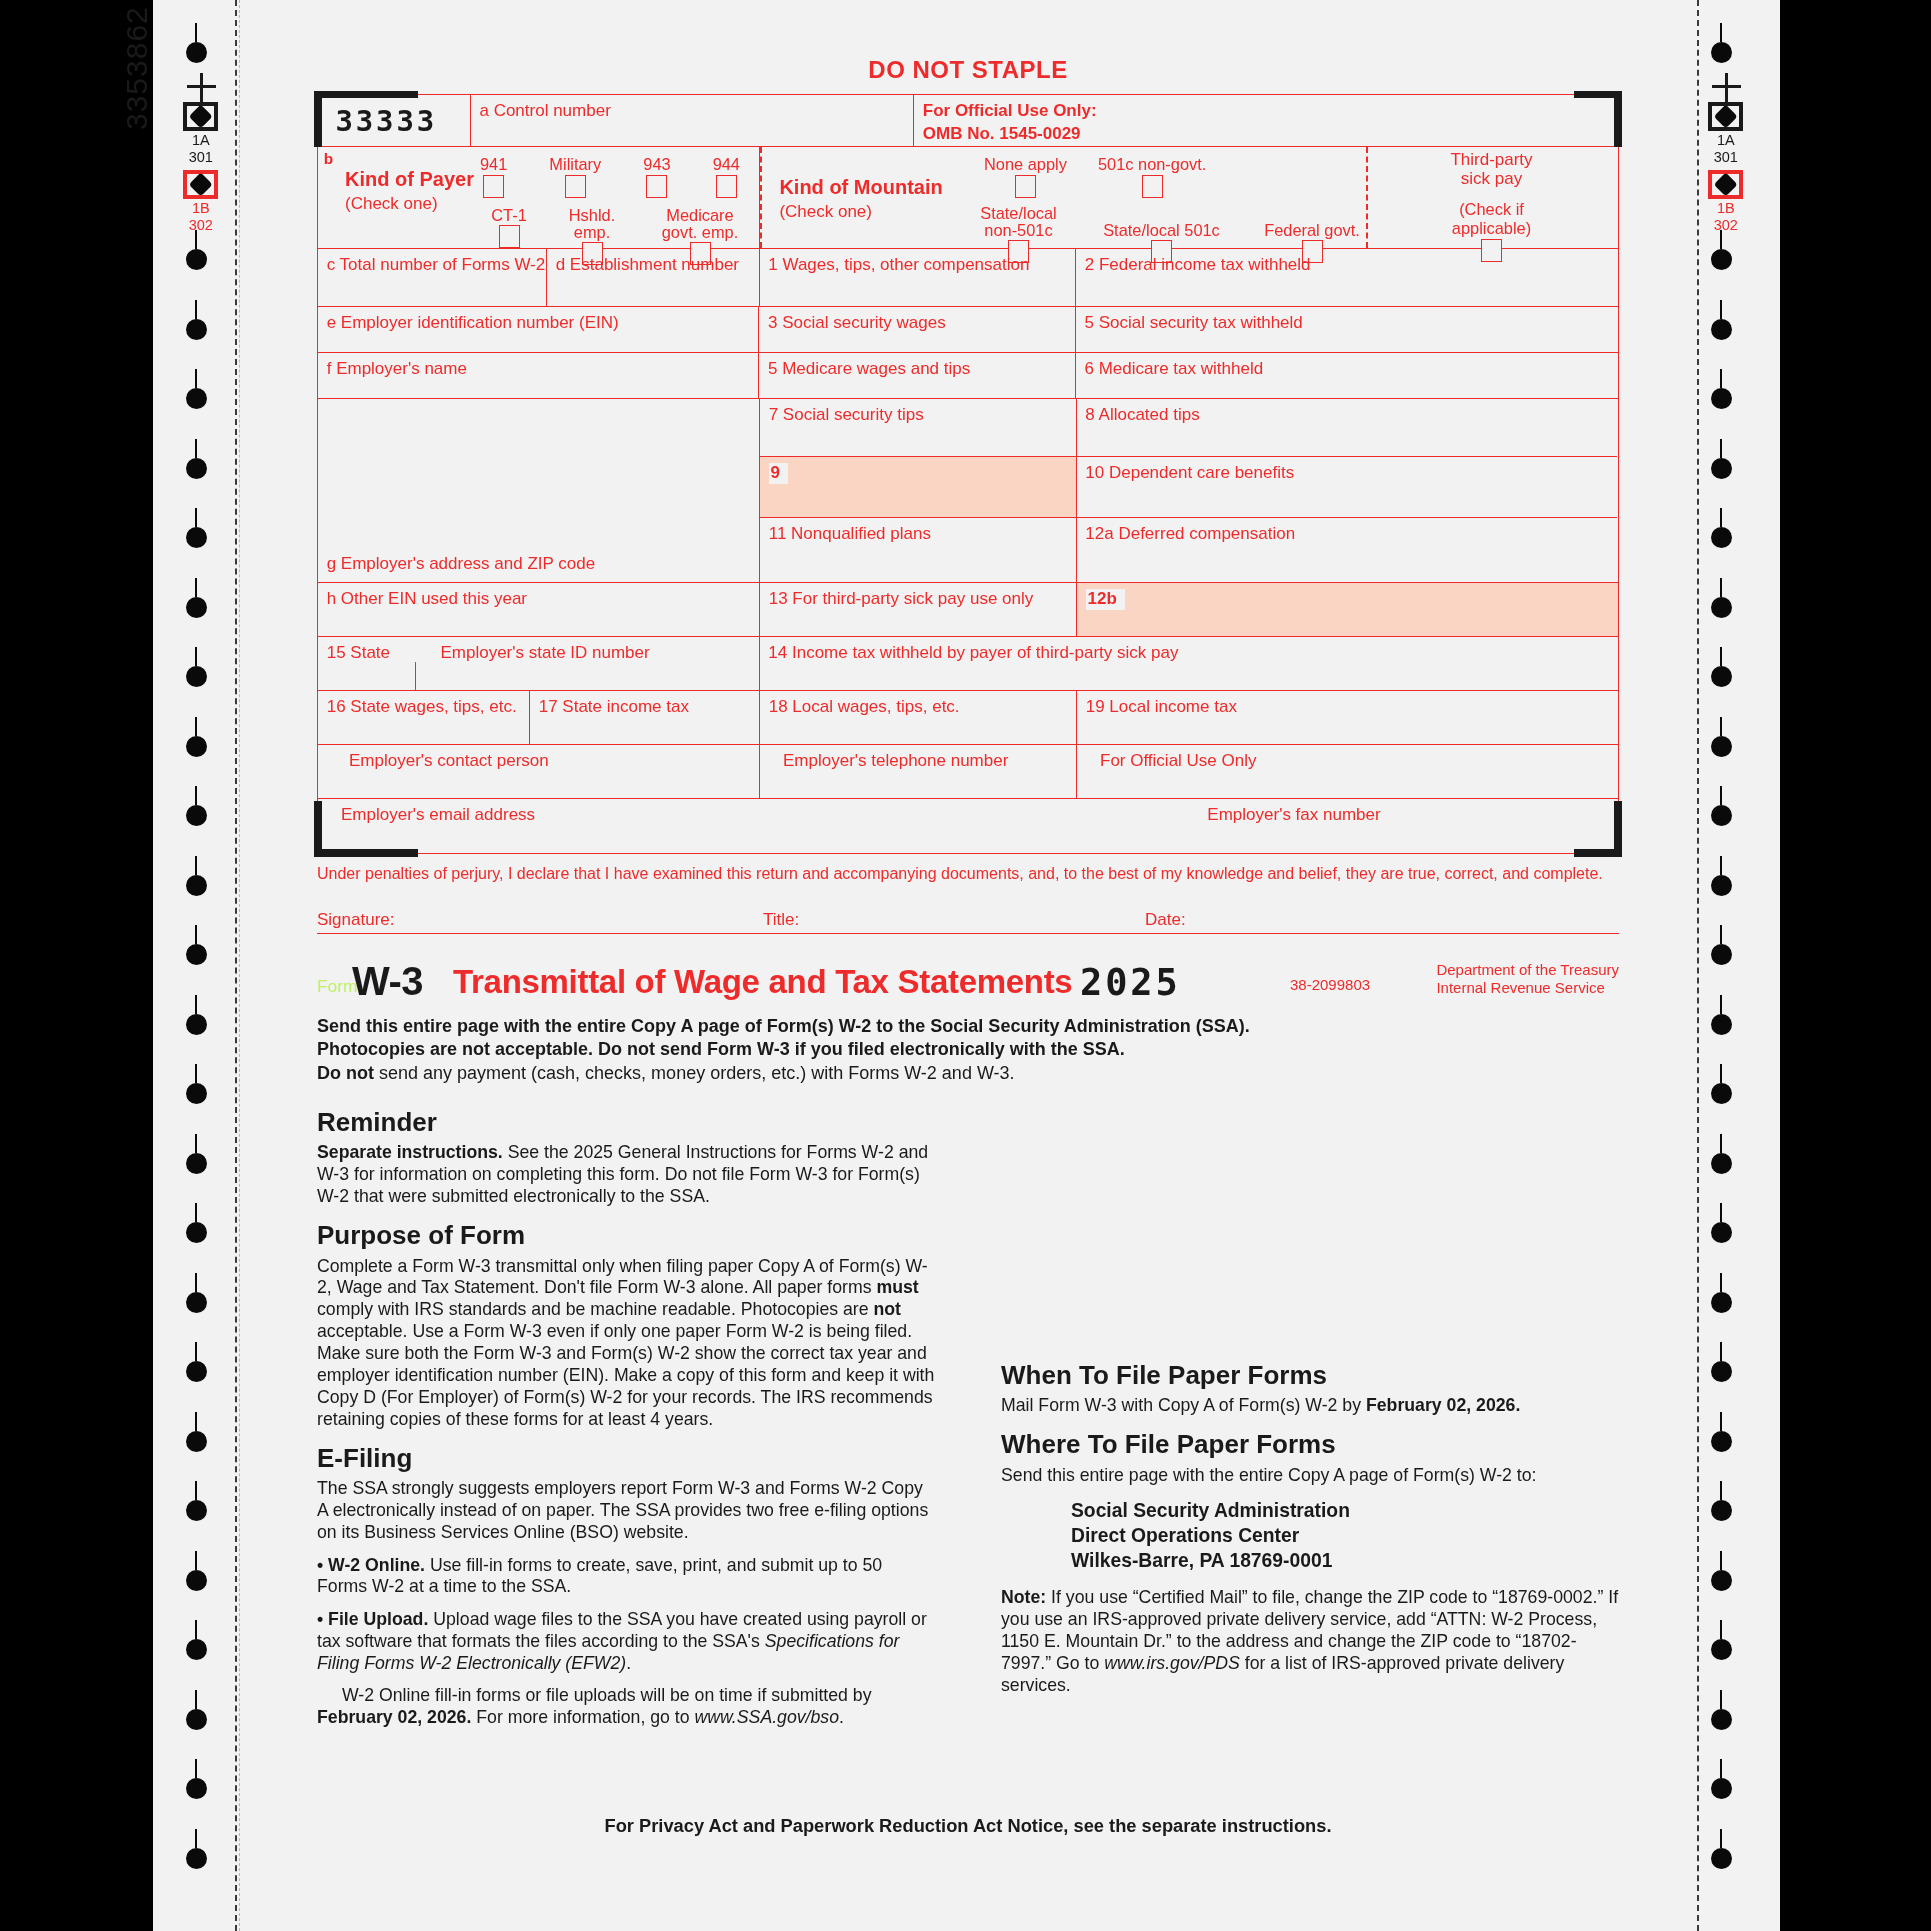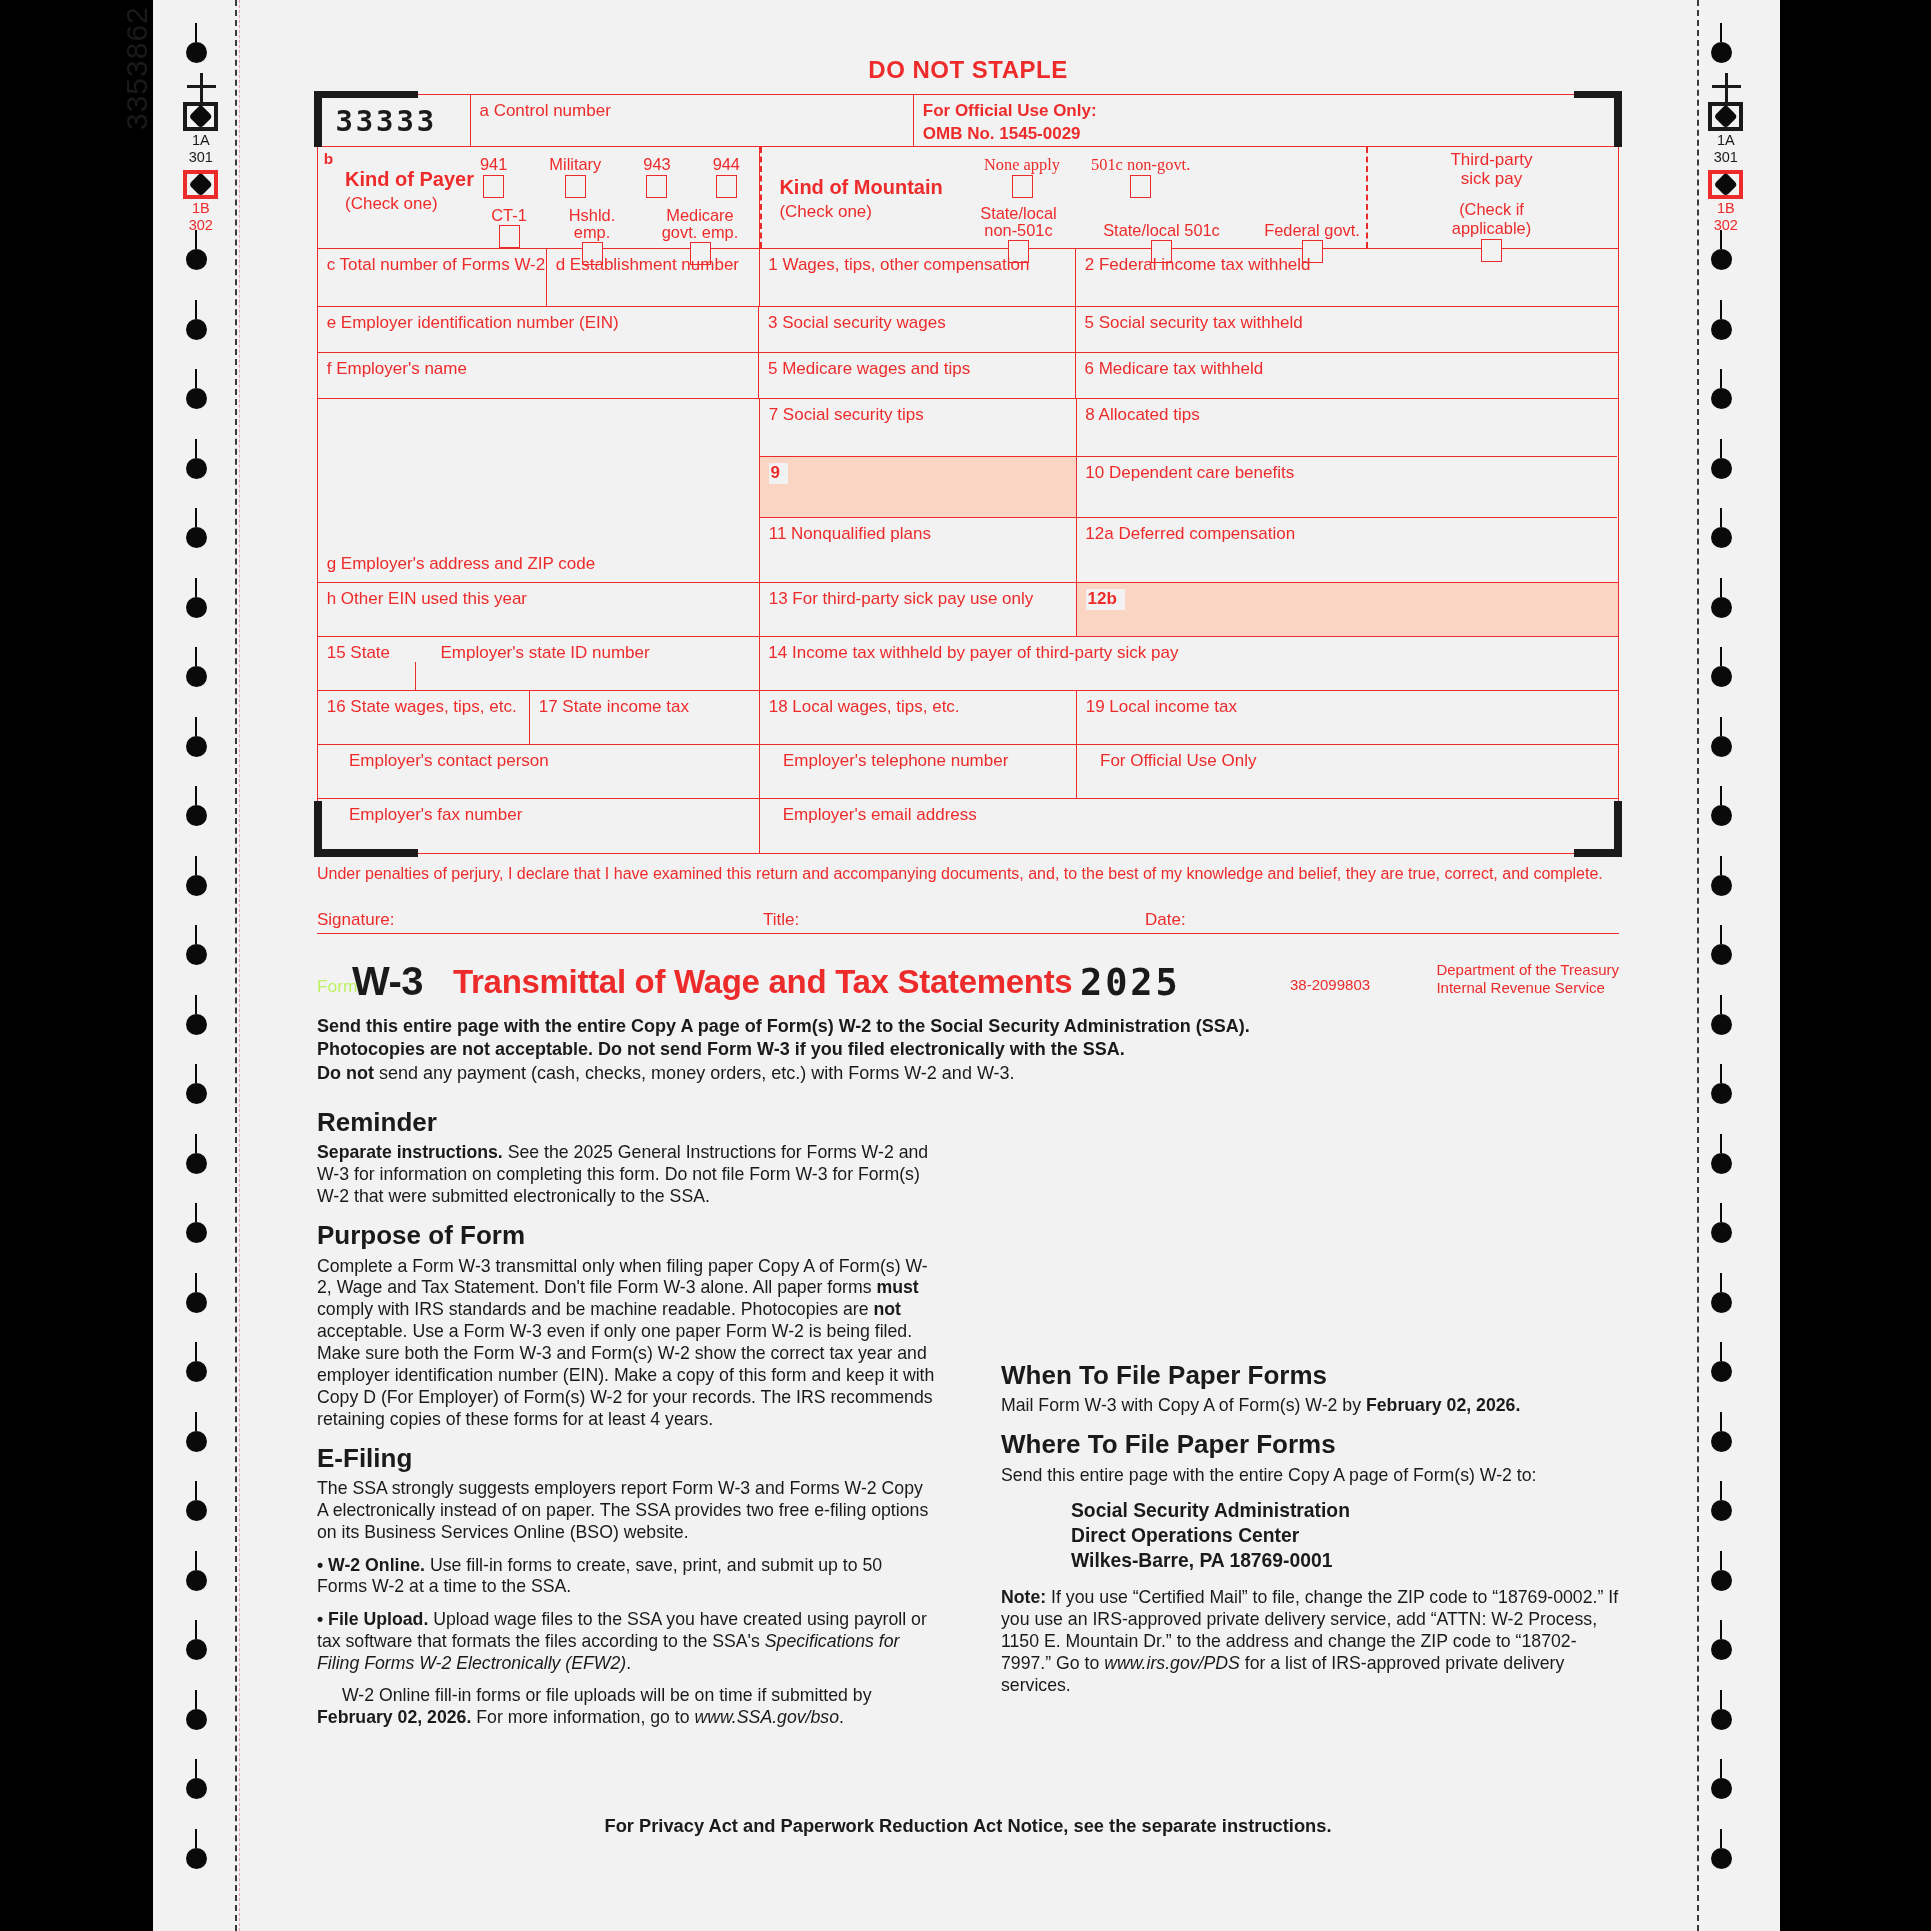--- a/index.html
+++ b/index.html
@@ -315,21 +315,21 @@
               <div class="cb"></div>
             </div>
           </div>
         </div>
 
         <div class="cell" style="width:608px;padding:2.9px 5.8px;border-left:2.9px dashed #ee2b2b;border-right:2.9px dashed #ee2b2b;">
           <div style="position:absolute;left:17.4px;top:29px">
             <div style="font-size:20px;font-weight:bold">Kind of Mountain</div>
             <div style="font-size:17px;margin-top:2.9px">(Check one)</div>
           </div>
-          <div style="position:absolute;left:222px;top:9.7px;display:flex;gap:31px;font-family:Liberation Serif, serif;">
+          <div style="position:absolute;left:222px;top:9.7px;display:flex;gap:31px;">
             <div class="cbwrap">
               <div class="cbcap">None apply</div>
               <div class="cb"></div>
             </div>
             <div class="cbwrap">
               <div class="cbcap">501c non-govt.</div>
               <div class="cb"></div>
             </div>
           </div>
           <div style="position:absolute;left:210px;top:58px;display:flex;gap:25px;">
@@ -473,25 +473,25 @@
           </div>
         <div class="cell" style="width:317px;padding-left:23px">
             <div class="lbl">Employer's telephone number</div>
           </div>
         <div class="cell" style="width:541px;border-right:none;padding-left:23px">
             <div class="lbl">For Official Use Only</div>
           </div>
       </div>
 
       <div class="row" style="height:54px;border-bottom:none">
+        <div class="cell" style="width:859px;border-right:none;padding-left:23px">
+            <div class="lbl">Employer's email address</div>
+          </div>
         <div class="cell" style="width:442px;padding-left:31px">
             <div class="lbl">Employer's fax number</div>
-          </div>
-        <div class="cell" style="width:859px;border-right:none;padding-left:23px">
-            <div class="lbl">Employer's email address</div>
           </div>
       </div>
 
     </div>
 
     <div class="penalty">Under penalties of perjury, I declare that I have examined this return and accompanying documents, and, to the best of my knowledge and belief, they are true, correct, and complete.</div>
 
     <div class="sigrow">
       <span style="left:0">Signature:</span>
       <span style="left:446px">Title:</span>

